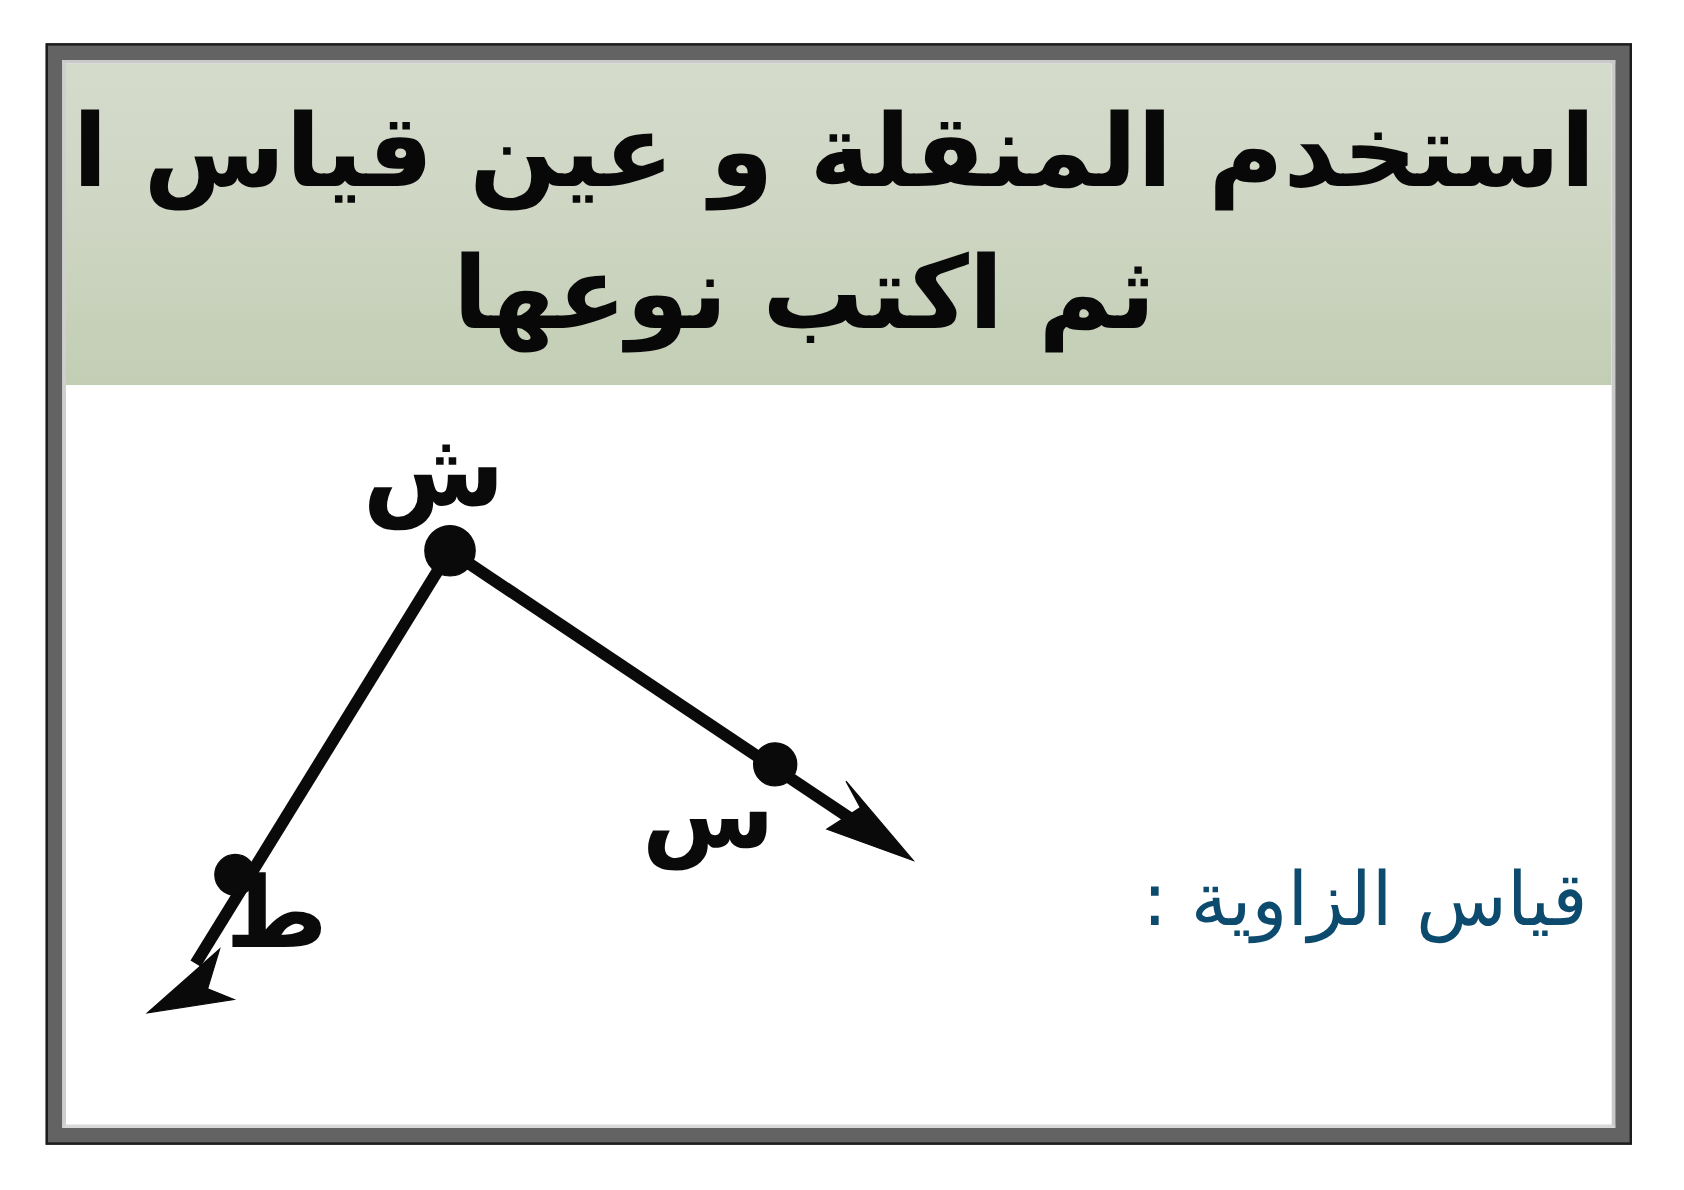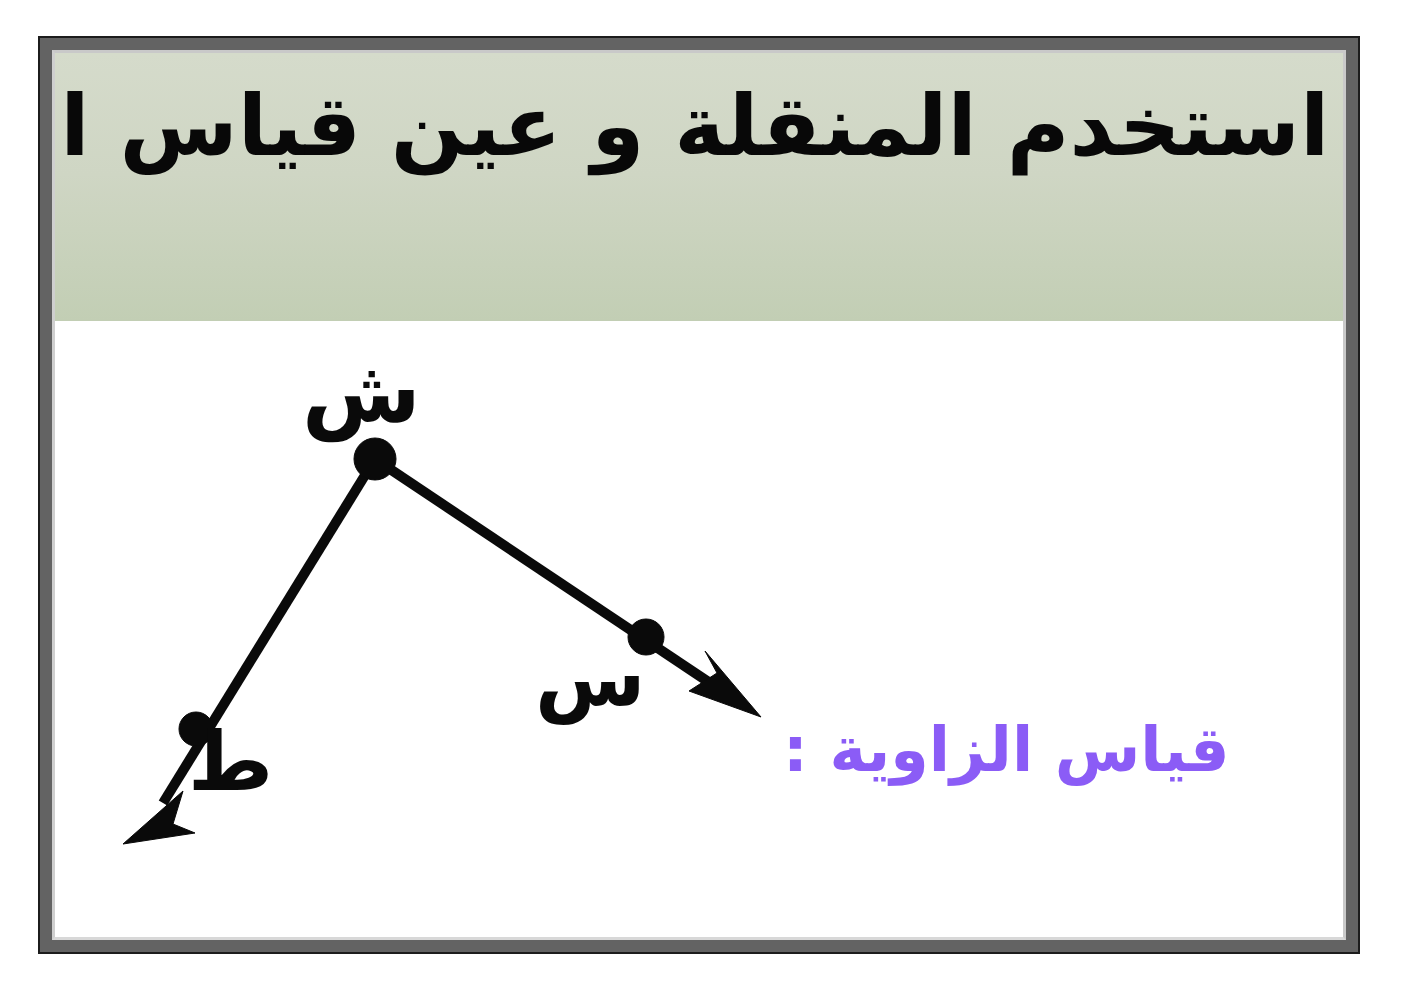--- a/index.html
+++ b/index.html
@@ -106,40 +106,41 @@
   .label-sheen { left: 237px; top: 28px;  font-size: 86px; }
   .label-taa   { left: 123px; top: 400px; font-size: 82px; }
   .label-seen  { left: 470px; top: 318px; font-size: 80px; }
 
   
   .prompts {
     position: absolute;
     right: 20px;
     top: 380px;
     width: 540px;
-    text-align: left;
-    color: #8b5cf6;
-    font-weight: bold;
+    text-align: right;
+    color: #0c4a6e;
+    font-weight: normal;
     font-family: "DejaVu Sans", "Liberation Sans", sans-serif;
   }
   .prompt-row {
     font-size: 62px;
     line-height: 98px;
     white-space: nowrap;
   }
   .prompt-row-2 { padding-right: 26px; }
 </style>
 </head>
 <body>
 
 <div class="card">
   <div class="card-inner">
 
     <div class="banner">
       <div class="banner-line banner-line-1">استخدم المنقلة و عين قياس الزاوية</div>
+      <div class="banner-line banner-line-2">ثم اكتب نوعها</div>
     </div>
 
     <div class="work">
 
       <div class="figure">
         <svg width="760" height="600" viewBox="0 0 760 600" xmlns="http://www.w3.org/2000/svg">
           <g fill="#0a0a0a" stroke="#0a0a0a">
 
             <line x1="310" y1="138" x2="98" y2="482" stroke-width="10" stroke-linecap="butt"></line>
             <polygon points="58,523 118,470 108,503 130,512"></polygon>

